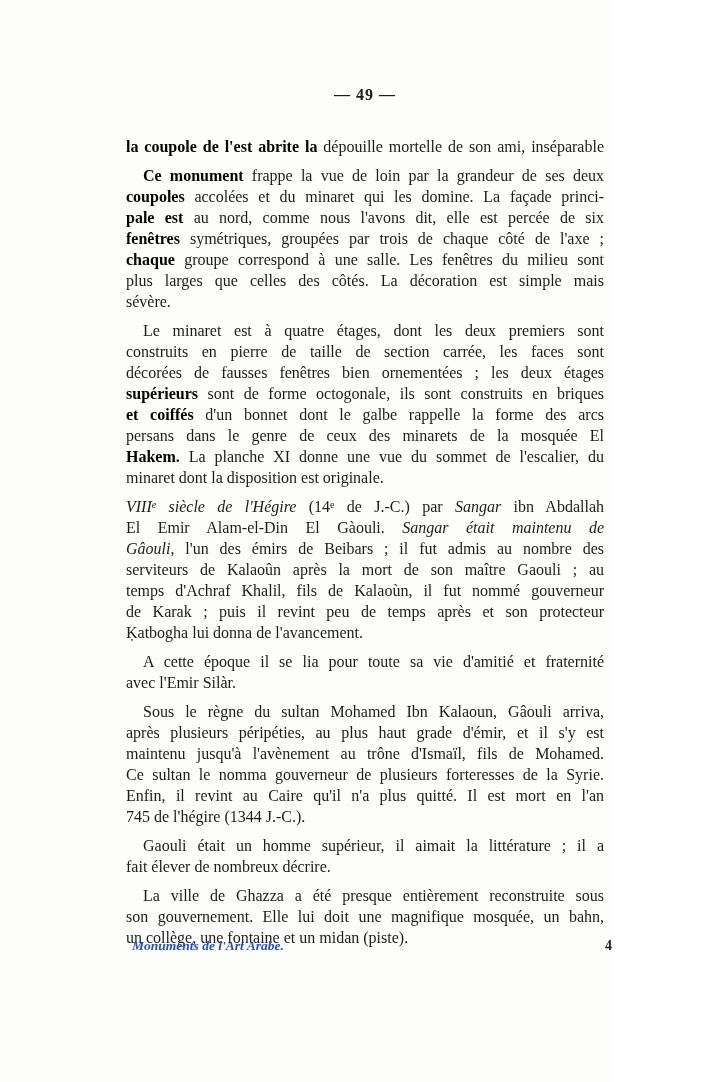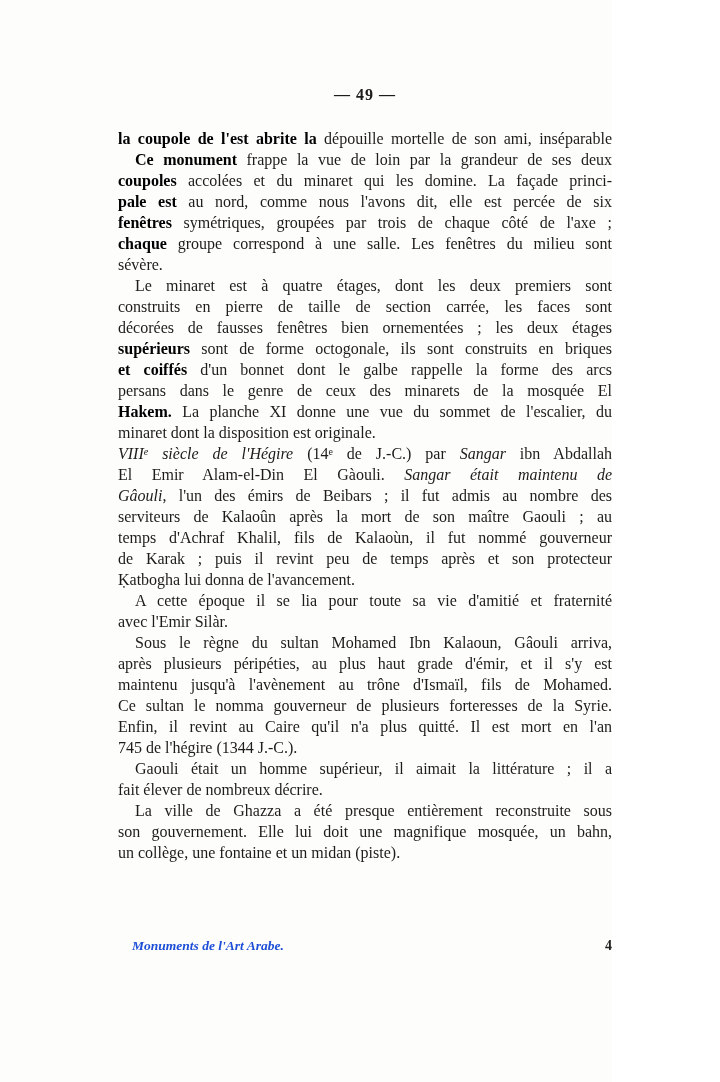--- a/index.html
+++ b/index.html
@@ -19,21 +19,21 @@
     position: absolute;
     top: 86px; left: 118px; width: 494px;
     text-align: center;
     font-size: 16px; font-weight: bold;
     letter-spacing: 1px;
   }
   .text-block {
     position: absolute;
     top: 128px; left: 118px; width: 494px;
   }
-  .para { margin: 0; padding: 0; }
+  .para { margin: 8px; padding: 0; }
   .line {
     height: 21px;
     line-height: 21px;
     font-size: 16px;
     text-align: justify;
     text-align-last: justify;
     overflow: visible;
   }
   .line.last { text-align-last: left; }
   .line.indent { text-indent: 17px; }
@@ -76,20 +76,21 @@
   <div class="text-block">
       <div class="para">
         <div class="line"><span class="bd">la coupole de l'est abrite la </span><span>dépouille mortelle de son ami, inséparable</span></div>
       </div>
       <div class="para">
         <div class="line indent"><span class="bd">Ce monument</span><span> frappe la vue de loin par la grandeur de ses deux</span></div>
         <div class="line"><span class="bd">coupoles</span><span> accolées et du minaret qui les domine. La façade princi-</span></div>
         <div class="line"><span class="bd">pale est</span><span> au nord, comme nous l'avons dit, elle est percée de six</span></div>
         <div class="line"><span class="bd">fenêtres</span><span> symétriques, groupées par trois de chaque côté de l'axe ;</span></div>
         <div class="line"><span class="bd">chaque</span><span> groupe correspond à une salle. Les fenêtres du milieu sont</span></div>
+        <div class="line"><span>plus larges que celles des côtés. La décoration est simple mais</span></div>
         <div class="line last"><span>sévère.</span></div>
       </div>
       <div class="para">
         <div class="line indent"><span>Le minaret est à quatre étages, dont les deux premiers sont</span></div>
         <div class="line"><span>construits en pierre de taille de section carrée, les faces sont</span></div>
         <div class="line"><span>décorées de fausses fenêtres bien ornementées ; les deux étages</span></div>
         <div class="line"><span class="bd">supérieurs</span><span> sont de forme octogonale, ils sont construits en briques</span></div>
         <div class="line"><span class="bd">et coiffés</span><span> d'un bonnet dont le galbe rappelle la forme des arcs</span></div>
         <div class="line"><span>persans dans le genre de ceux des minarets de la mosquée El</span></div>
         <div class="line"><span class="bd">Hakem.</span><span> La planche XI donne une vue du sommet de l'escalier, du</span></div>

